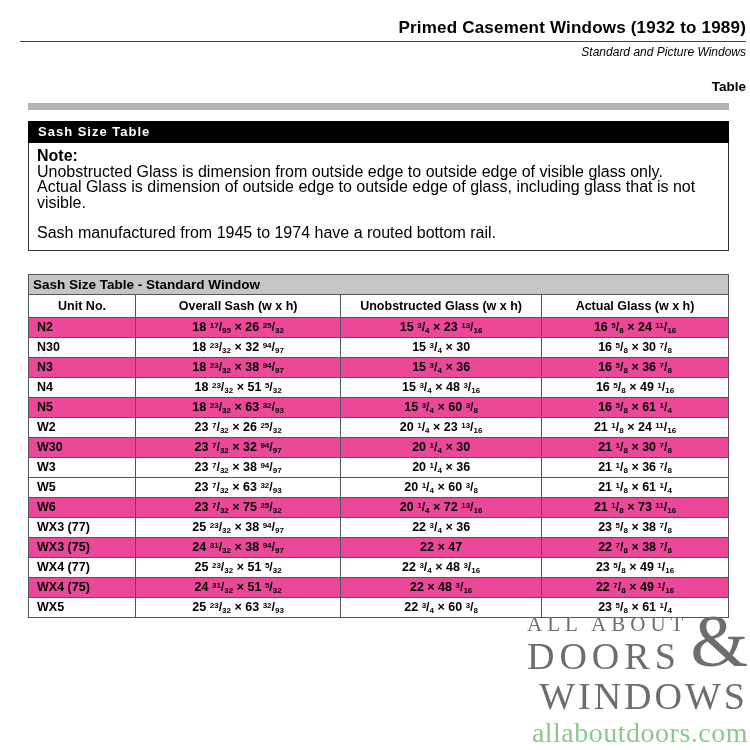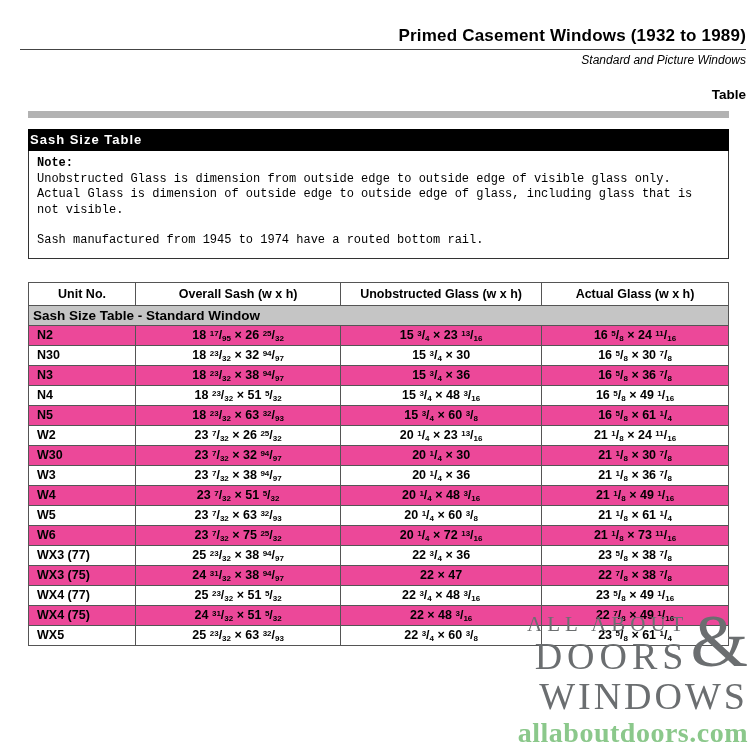--- a/index.html
+++ b/index.html
@@ -7,38 +7,38 @@
   body {
     width: 750px; height: 750px;
     font-family: "Liberation Sans", sans-serif;
     color: #000;
     position: relative;
     overflow: hidden;
   }
   .page { width: 750px; height: 750px; position: relative; }
 
   
-  .doc-header { margin: 0 4px 0 20px; padding-top: 26px; text-align: right; }
+  .doc-header { margin: 0 4px 0 20px; padding-top: 18px; text-align: right; }
   .doc-title { font-size: 17px; font-weight: bold; letter-spacing: 0.2px; }
   .title-rule { border: 0; border-top: 1.5px solid #444; margin-top: 3px; }
   .doc-subtitle { font-size: 12px; font-style: italic; margin-top: 3px; }
   .doc-section { font-size: 13.5px; font-weight: bold; margin-top: 20px; }
   .gray-divider { height: 7px; background: #b2b2b2; margin: 9px 21px 0 28px; }
 
   
   .note-wrap { margin: 11px 21px 0 28px; }
   .black-bar {
     background: #000; color: #fff;
     font-size: 13px; font-weight: bold; letter-spacing: 1px;
-    padding: 3px 10px 4px 2px;
+    padding: 3px 10px 4px 10px;
   }
   .note-box {
     border: 1px solid #333; border-top: none;
     padding: 5px 10px 9px 8px;
-    font-size: 12px; line-height: 15.5px; font-family: Liberation Mono, monospace;
+    font-size: 16px; line-height: 15.5px;
   }
   .note-label { font-weight: bold; }
   .note-spacer { height: 15px; }
 
   
   .size-table {
     margin: 23px 21px 0 28px;
     border-collapse: collapse;
     width: 701px;
     table-layout: fixed;
@@ -62,26 +62,26 @@
   .size-table sup { font-size: 8px; vertical-align: 3px; font-weight: bold; }
   .size-table sub { font-size: 8px; vertical-align: -2px; font-weight: bold; }
 
   
   .logo {
     position: absolute; right: 2px; bottom: 3px;
     font-family: "Liberation Serif", serif;
     text-align: right; line-height: 1;
   }
   .logo-top { display: flex; justify-content: flex-end; align-items: flex-start; }
-  .logo-left { text-align: right; padding-top: 3px; }
+  .logo-left { text-align: left; padding-top: 3px; }
   .logo-allabout { font-size: 21px; letter-spacing: 5px; white-space: nowrap; }
   .logo-doors { font-size: 38px; letter-spacing: 5px; margin-top: 2px; white-space: nowrap; }
   .logo-amp { font-size: 74px; line-height: 0.82; margin-left: 2px; }
   .logo-windows { font-size: 38px; letter-spacing: 3px; margin-top: 2px; white-space: nowrap; }
-  .logo-site { font-size: 28px; font-weight: bold; margin-top: 4px; letter-spacing: 0.5px; }
+  .logo-site { font-size: 28px; font-weight: normal; margin-top: 4px; letter-spacing: 0.5px; }
 </style>
 </head>
 <body>
 
 <div class="page">
 
   <div class="doc-header">
     <div class="doc-title">Primed Casement Windows (1932 to 1989)</div>
     <hr class="title-rule">
     <div class="doc-subtitle">Standard and Picture Windows</div>
@@ -103,28 +103,28 @@
 
   <table class="size-table">
     <colgroup>
       <col style="width:15.3%">
         <col style="width:29.3%">
         <col style="width:28.7%">
         <col style="width:26.7%">
     </colgroup>
     <thead>
       <tr>
+        <td class="table-title-cell" colspan="4">Sash Size Table - Standard Window</td>
+      </tr>
+      <tr>
         <th>Unit No.</th>
         <th>Overall Sash (w x h)</th>
         <th>Unobstructed Glass (w x h)</th>
         <th>Actual Glass (w x h)</th>
       </tr>
-      <tr>
-        <td class="table-title-cell" colspan="4">Sash Size Table - Standard Window</td>
-      </tr>
     </thead>
     <tbody id="table-body">
         <tr class="shade">
           <td class="unit-cell">N2</td>
           <td class="dim-cell">18 <sup>17</sup>/<sub>95</sub> × 26 <sup>25</sup>/<sub>32</sub></td>
           <td class="dim-cell">15 <sup>3</sup>/<sub>4</sub> × 23 <sup>13</sup>/<sub>16</sub></td>
           <td class="dim-cell">16 <sup>5</sup>/<sub>8</sub> × 24 <sup>11</sup>/<sub>16</sub></td>
         </tr>
         <tr>
           <td class="unit-cell">N30</td>
@@ -160,26 +160,20 @@
           <td class="unit-cell">W30</td>
           <td class="dim-cell">23 <sup>7</sup>/<sub>32</sub> × 32 <sup>94</sup>/<sub>97</sub></td>
           <td class="dim-cell">20 <sup>1</sup>/<sub>4</sub> × 30</td>
           <td class="dim-cell">21 <sup>1</sup>/<sub>8</sub> × 30 <sup>7</sup>/<sub>8</sub></td>
         </tr>
         <tr>
           <td class="unit-cell">W3</td>
           <td class="dim-cell">23 <sup>7</sup>/<sub>32</sub> × 38 <sup>94</sup>/<sub>97</sub></td>
           <td class="dim-cell">20 <sup>1</sup>/<sub>4</sub> × 36</td>
           <td class="dim-cell">21 <sup>1</sup>/<sub>8</sub> × 36 <sup>7</sup>/<sub>8</sub></td>
-        </tr>
-        <tr class="shade">
-          <td class="unit-cell">W4</td>
-          <td class="dim-cell">23 <sup>7</sup>/<sub>32</sub> × 51 <sup>5</sup>/<sub>32</sub></td>
-          <td class="dim-cell">20 <sup>1</sup>/<sub>4</sub> × 48 <sup>3</sup>/<sub>16</sub></td>
-          <td class="dim-cell">21 <sup>1</sup>/<sub>8</sub> × 49 <sup>1</sup>/<sub>16</sub></td>
         </tr>
         <tr>
           <td class="unit-cell">W5</td>
           <td class="dim-cell">23 <sup>7</sup>/<sub>32</sub> × 63 <sup>32</sup>/<sub>93</sub></td>
           <td class="dim-cell">20 <sup>1</sup>/<sub>4</sub> × 60 <sup>3</sup>/<sub>8</sub></td>
           <td class="dim-cell">21 <sup>1</sup>/<sub>8</sub> × 61 <sup>1</sup>/<sub>4</sub></td>
         </tr>
         <tr class="shade">
           <td class="unit-cell">W6</td>
           <td class="dim-cell">23 <sup>7</sup>/<sub>32</sub> × 75 <sup>25</sup>/<sub>32</sub></td>

